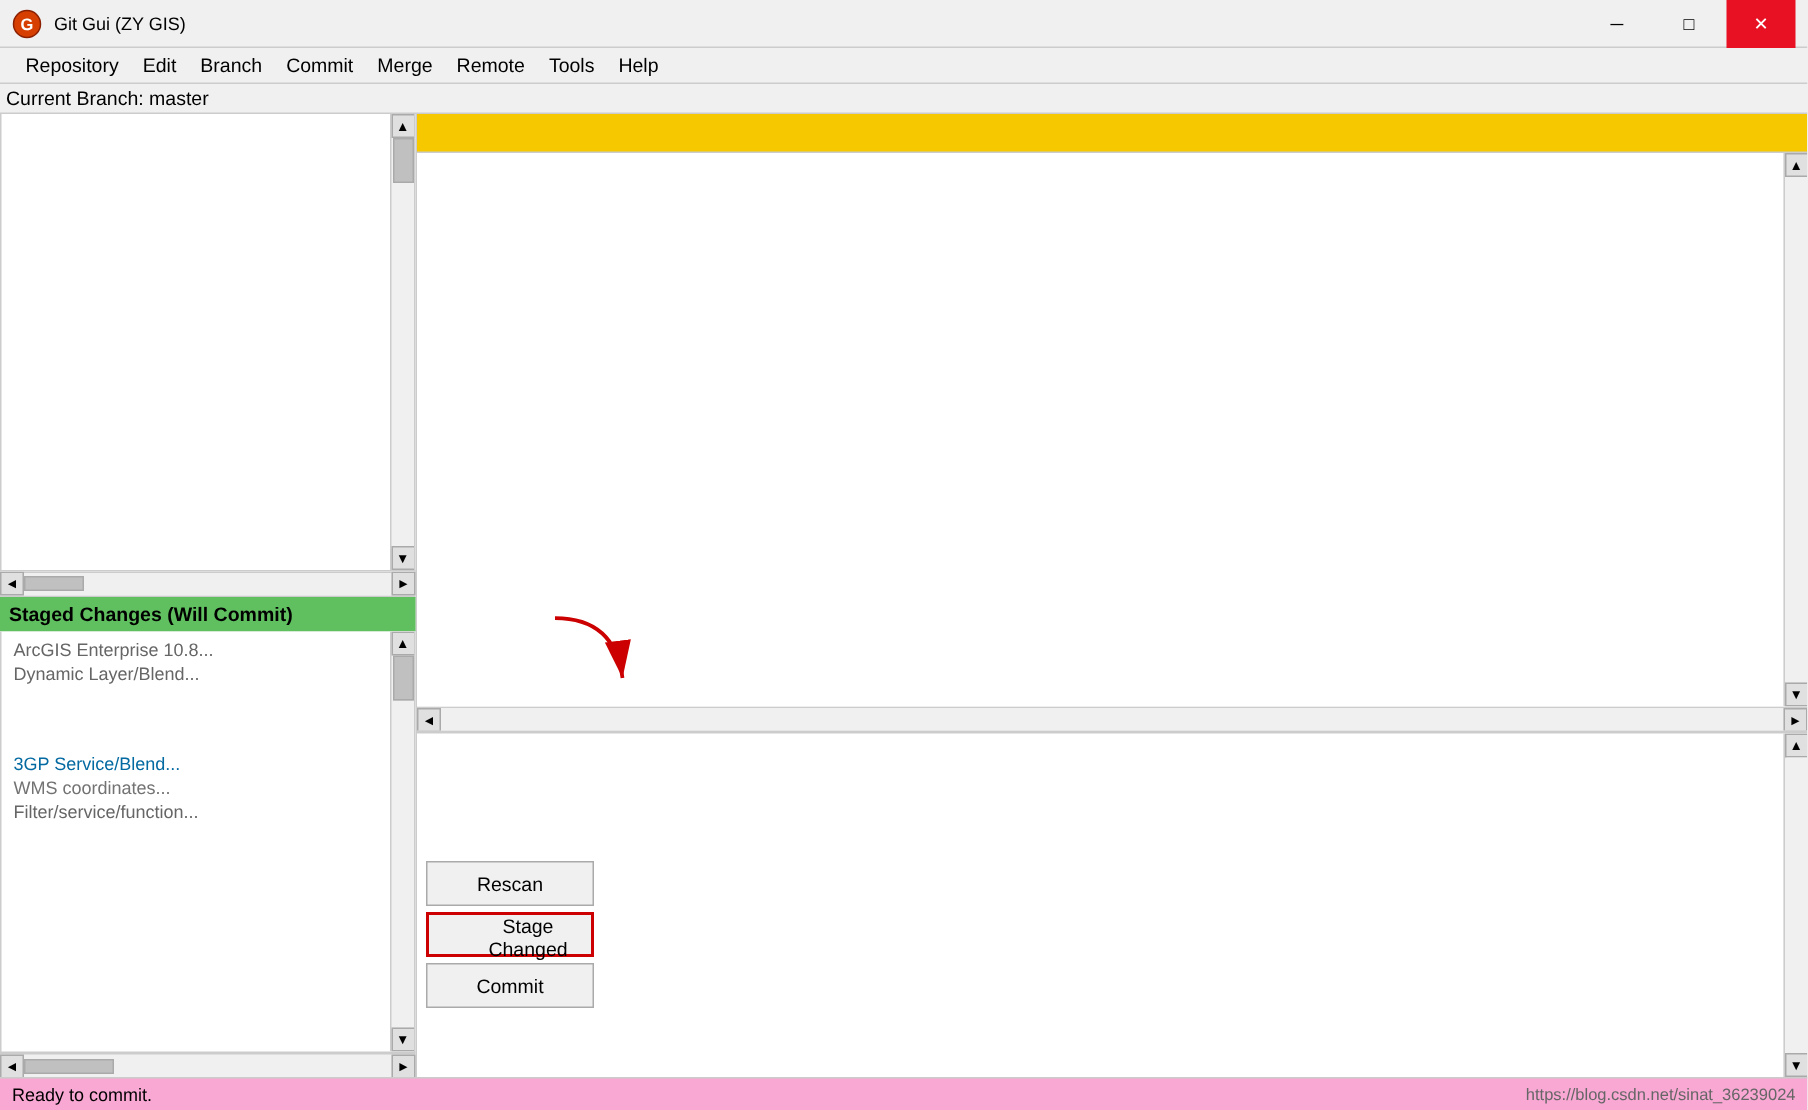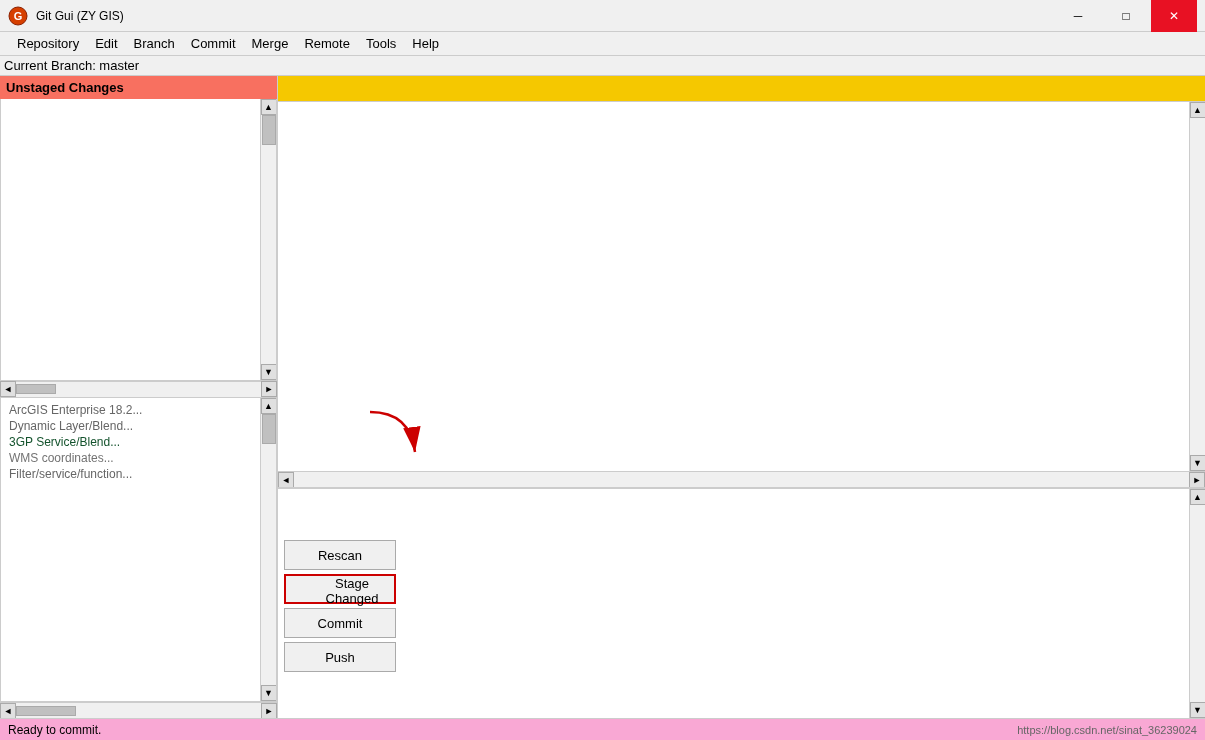--- a/index.html
+++ b/index.html
@@ -344,46 +344,46 @@
 
 <div class="branchbar">
   <span>Current Branch: master</span>
 </div>
 
 <div class="main-content" style="position:relative;">
 
   <div class="left-panel">
 
     <div class="unstaged-section">
-      <div class="panel-header unstaged">Unstaged Changes</div>
       <div class="file-list" style="position:relative;">
         <div class="file-list-content"></div>
         <div class="scrollbar-v">
           <div class="scrollbar-btn">▲</div>
           <div class="scrollbar-track">
             <div class="scrollbar-thumb"></div>
           </div>
           <div class="scrollbar-btn">▼</div>
         </div>
       </div>
       <div class="scrollbar-h">
         <div class="scrollbar-h-btn">◄</div>
         <div class="scrollbar-h-track">
           <div class="scrollbar-h-thumb"></div>
         </div>
         <div class="scrollbar-h-btn">►</div>
       </div>
     </div>
 
     <div class="staged-section">
+      <div class="panel-header staged">Staged Changes (Will Commit)</div>
       <div class="file-list" style="position:relative;">
         <div class="file-list-content">
-          <div class="file-list-item" style="color:#666;">ArcGIS Enterprise 18.2... </div>
+          <div class="file-list-item" style="color:#666;">ArcGIS Enterprise 10.8... </div>
           <div class="file-list-item" style="color:#666;">Dynamic Layer/Blend...</div>
-          <div class="file-list-item" style="color:#14532d;">3GP Service/Blend...</div>
+          <div class="file-list-item" style="color:#0369a1;margin-top:44px;">3GP Service/Blend...</div>
           <div class="file-list-item" style="color:#737373;">WMS coordinates...</div>
           <div class="file-list-item" style="color:#666;">Filter/service/function...</div>
         </div>
         <div class="scrollbar-v">
           <div class="scrollbar-btn">▲</div>
           <div class="scrollbar-track">
             <div class="scrollbar-thumb"></div>
           </div>
           <div class="scrollbar-btn">▼</div>
         </div>
@@ -428,21 +428,20 @@
           <div class="scrollbar-btn">▼</div>
         </div>
       </div>
     </div>
   </div>
 
   <div style="position:absolute; left:284px; bottom:46px; z-index:10; display:flex; flex-direction:column; gap:4px;">
     <button class="action-btn">Rescan</button>
     <button class="action-btn highlighted" style="border:2px solid #cc0000;">Stage Changed</button>
     <button class="action-btn">Commit</button>
-    <button class="action-btn">Push</button>
   </div>
 
   <div style="position:absolute;left:360px;bottom:248px;z-index:20;pointer-events:none;">
     <svg width="80" height="60" viewBox="0 0 80 60">
       <defs>
         <marker id="arrowhead" markerWidth="10" markerHeight="7" refX="10" refY="3.5" orient="auto">
           <polygon points="0 0, 10 3.5, 0 7" fill="#cc0000"></polygon>
         </marker>
       </defs>
       <path d="M 10 5 Q 50 5 55 45" stroke="#cc0000" stroke-width="2.5" fill="none" marker-end="url(#arrowhead)"></path>

